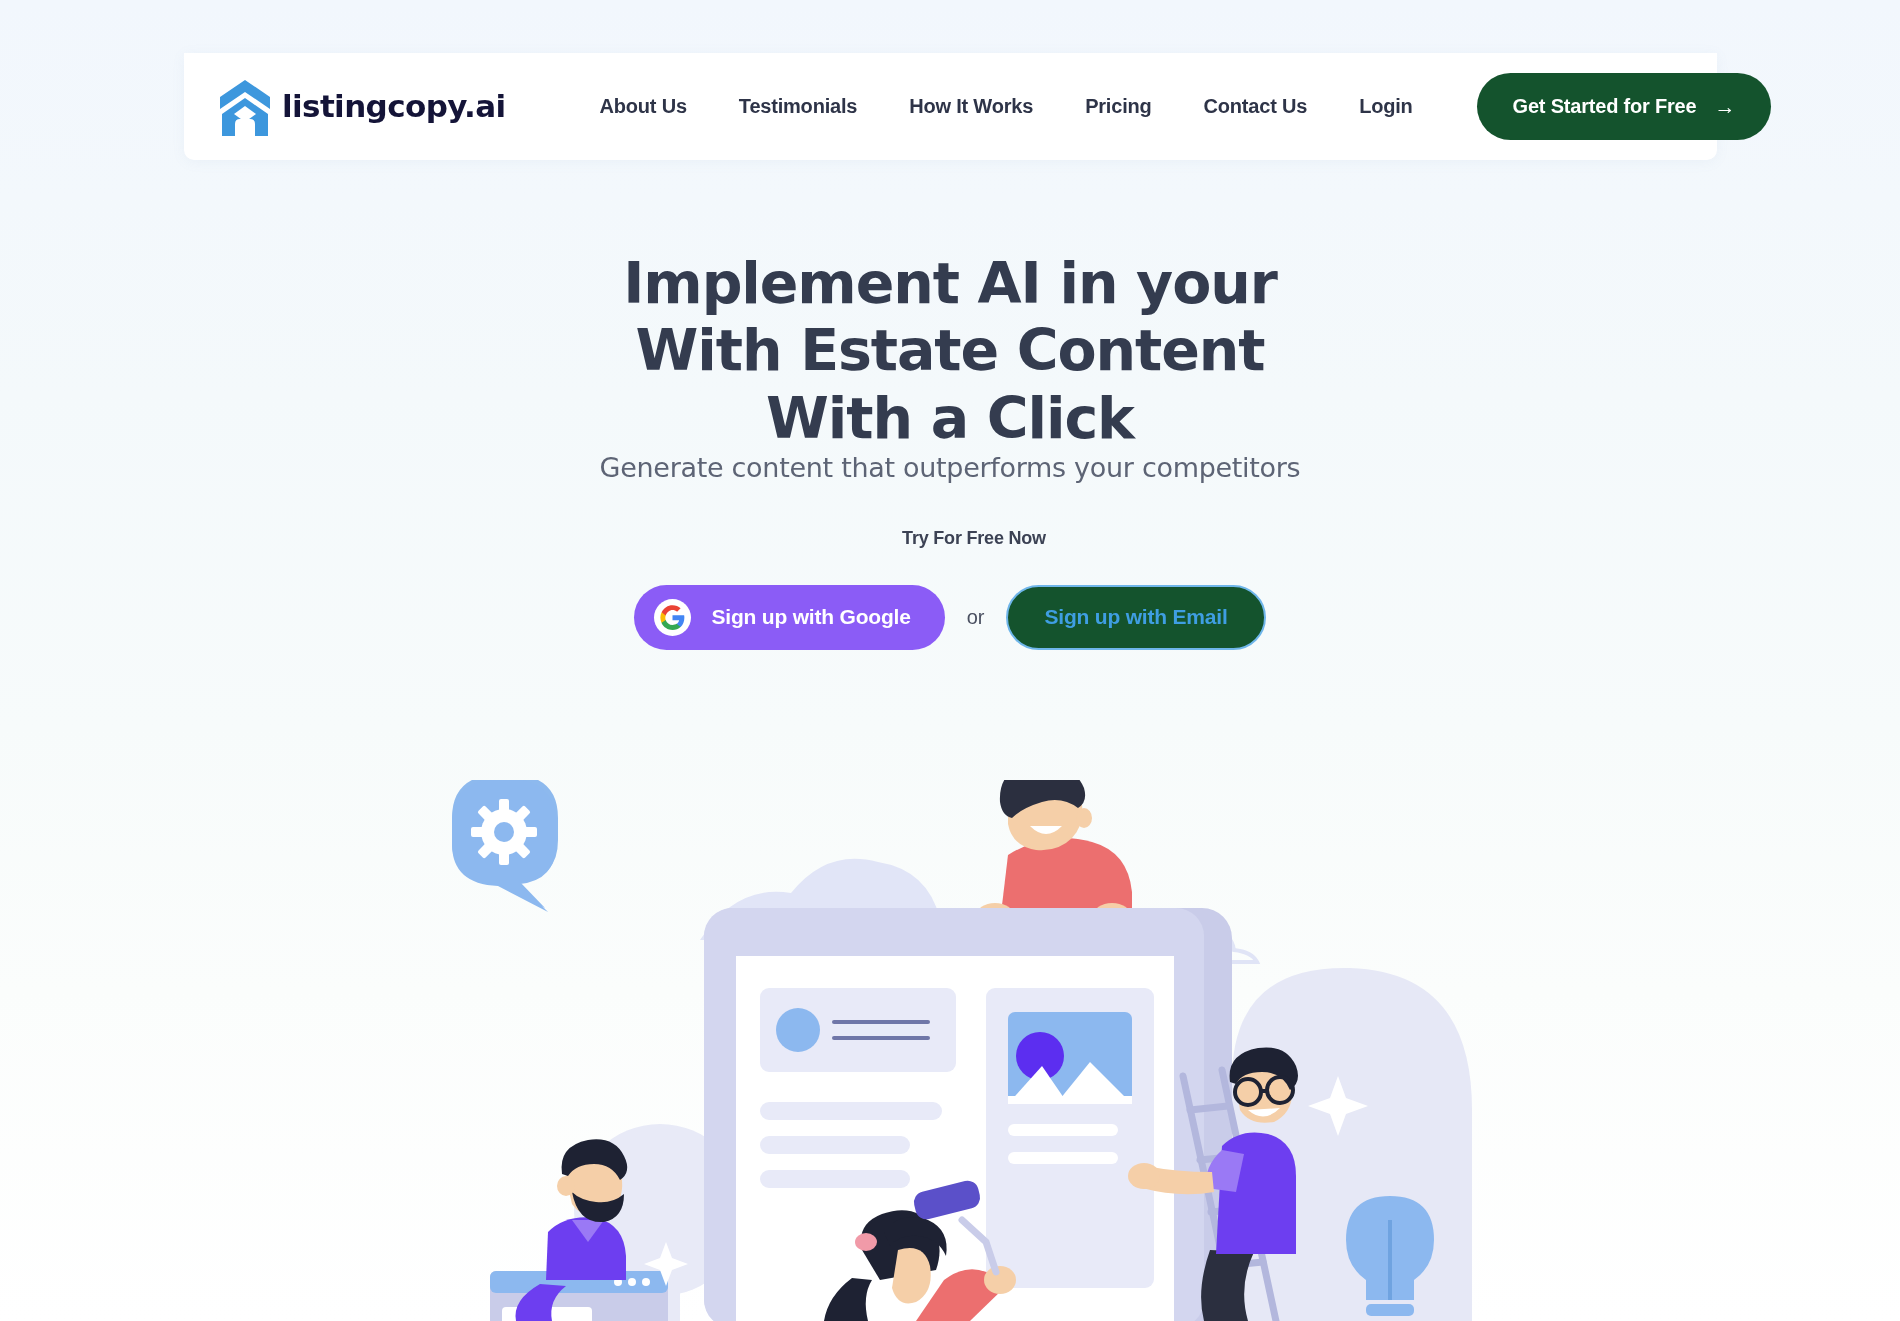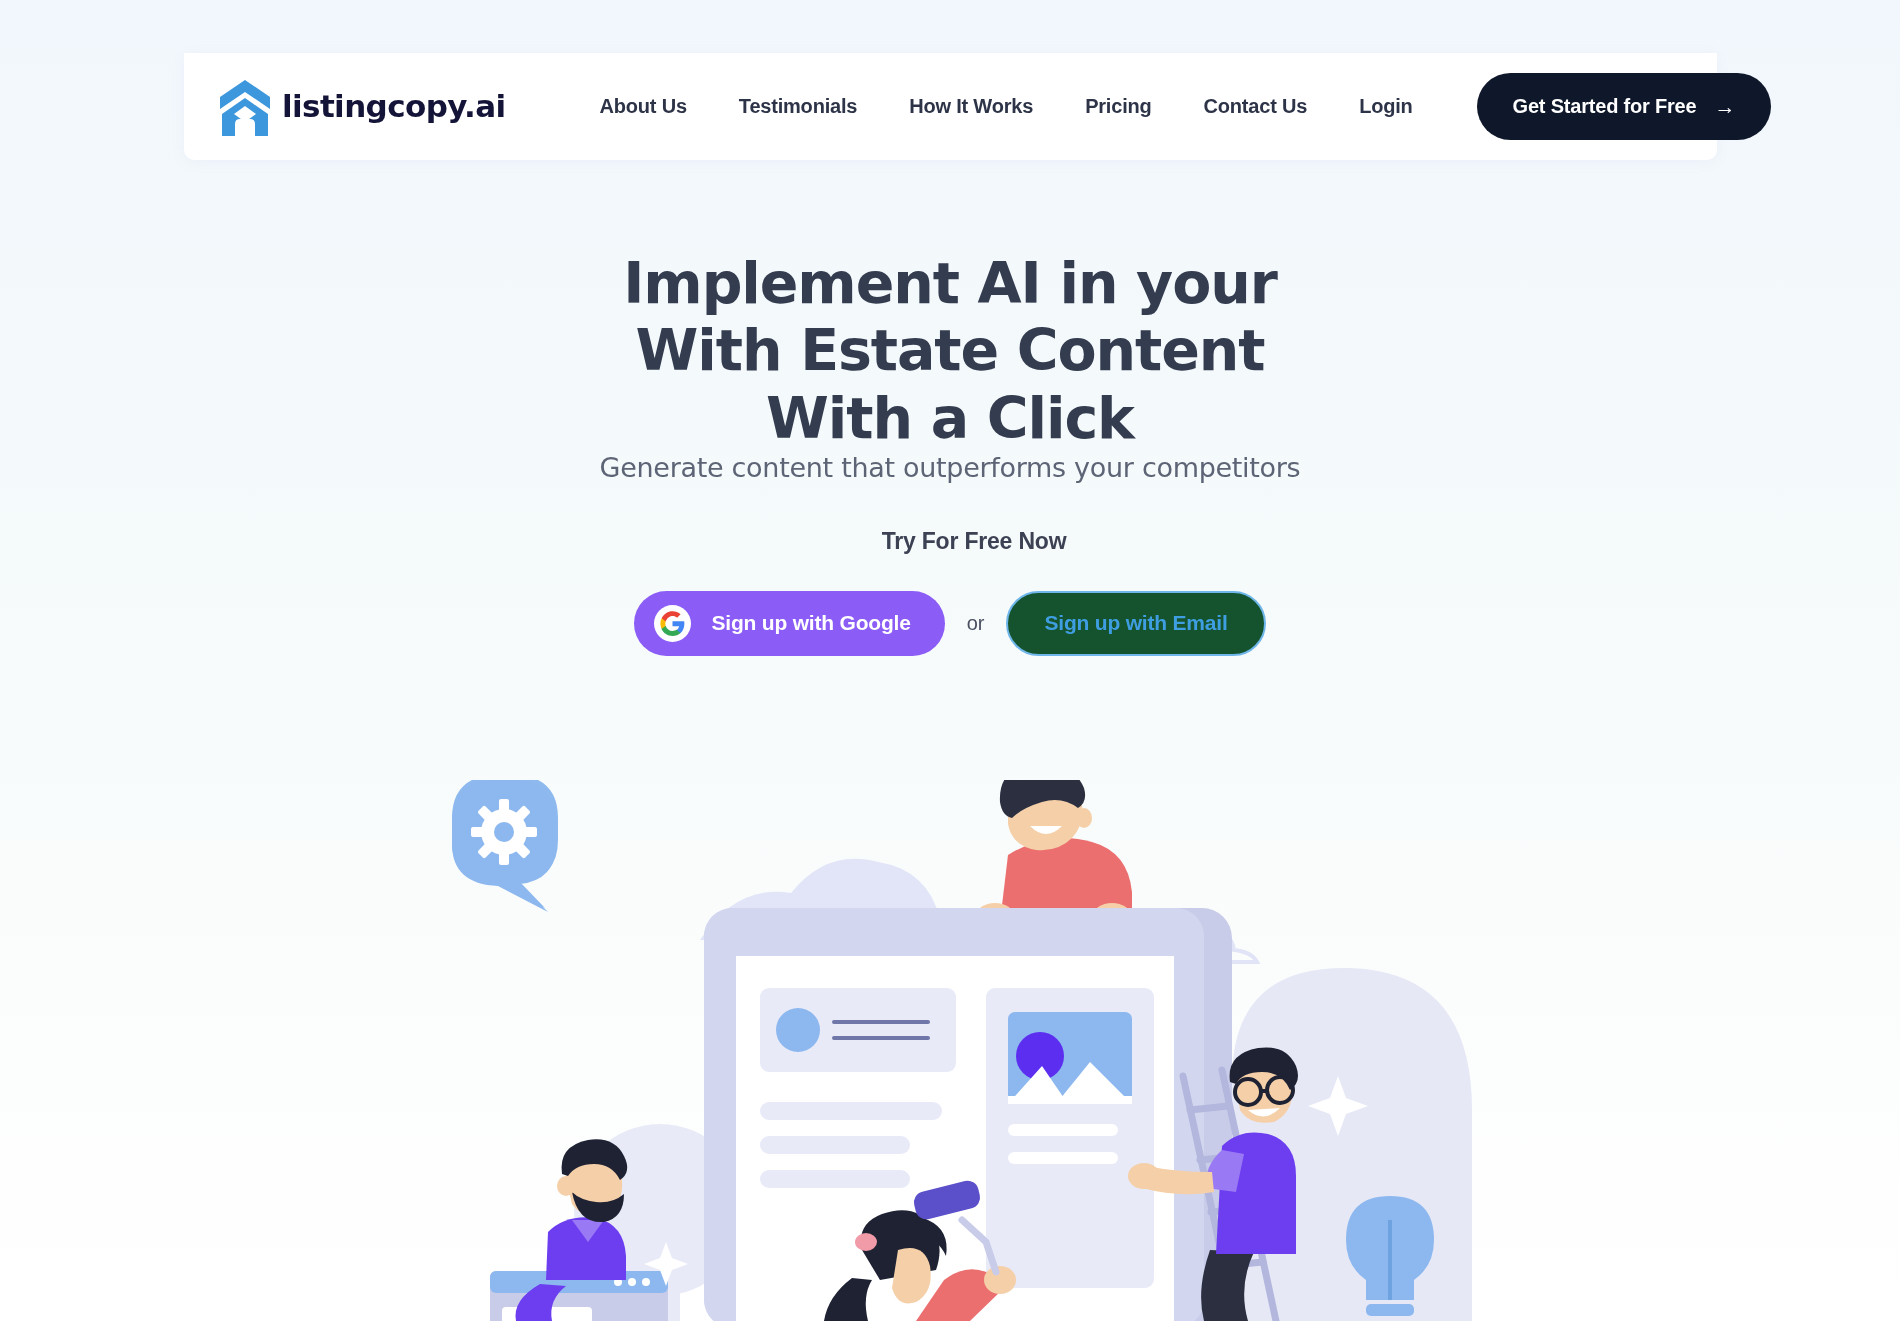--- a/index.html
+++ b/index.html
@@ -38,21 +38,21 @@
   }
   .nav-item{
     font-size:20px; font-weight:700; color:#2e3448;
     padding:0 26px; cursor:pointer; white-space:nowrap;
     letter-spacing:-0.2px;
   }
   .nav-item:first-child{ padding-left:0; }
 
   .cta-btn{
     margin-left:38px;
-    background:#0f172a;
+    background:#14532d;
     color:#ffffff;
     font-size:20px; font-weight:700;
     border:none; border-radius:34px;
     height:67px; padding:0 36px;
     display:flex; align-items:center; gap:18px;
     cursor:pointer; white-space:nowrap;
     letter-spacing:-0.2px;
     font-family:"Liberation Sans", sans-serif;
   }
   .cta-arrow{ font-size:21px; line-height:1; display:inline-block; }
@@ -68,21 +68,21 @@
     font-family:"DejaVu Sans", sans-serif;
   }
   .hero-title .ln{ display:block; }
   .hero-sub{
     font-size:27px; color:#5d6475; font-weight:400;
     letter-spacing:-0.3px;
     font-family:"DejaVu Sans", sans-serif;
   }
   .try-label{
     margin-top:45px;
-    font-size:23px; font-weight:700; color:#3c4254;
+    font-size:18px; font-weight:700; color:#3c4254;
     letter-spacing:-0.2px;
     margin-left:48px;
   }
 
   .signup-row{
     margin-top:36px;
     display:flex; align-items:center; justify-content:center; gap:0;
   }
   .btn-google{
     background:#8b5cf6; color:#fff;

